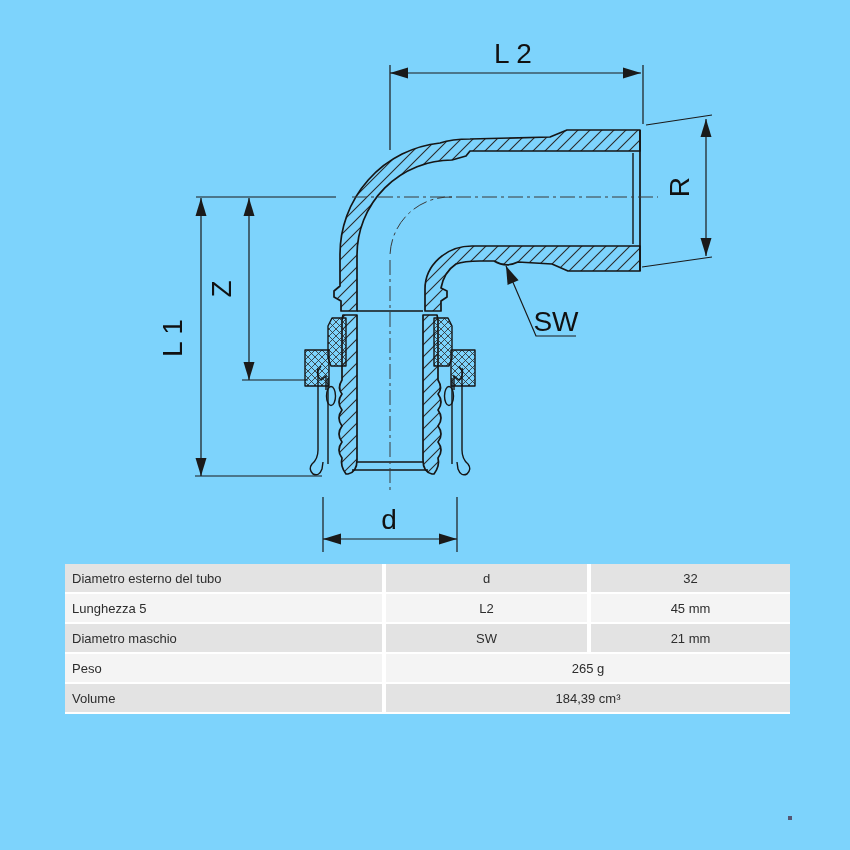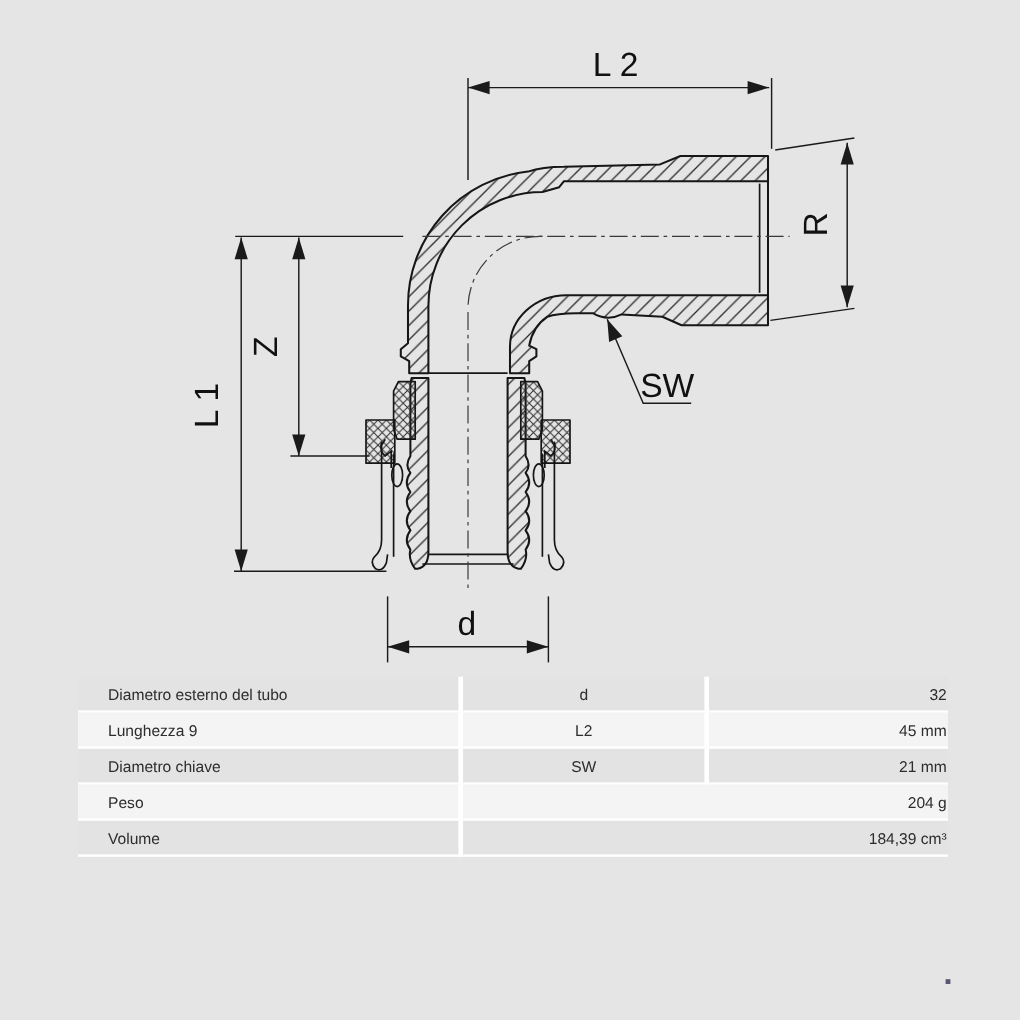--- a/index.html
+++ b/index.html
@@ -1,29 +1,29 @@
 <!DOCTYPE html>
 <html><head>
 <meta charset="utf-8">
 <style>
   html,body{margin:0;padding:0;background:#fff;}
-  .screen{position:relative;width:850px;height:850px;background:#e5e5e5;
+  .screen{position:relative;width:850px;height:850px;background:#7dd3fc;
           font-family:"Liberation Sans",sans-serif;overflow:hidden;}
   .drawing{position:absolute;left:0;top:0;}
   .drawing text{fill:#111;font-family:"Liberation Sans",sans-serif;font-size:28px;}
   table.spec{position:absolute;left:65px;top:564px;width:725px;
              border-collapse:separate;border-spacing:0;table-layout:fixed;
              font-size:13px;color:#2d2d2d;}
   table.spec td{height:26px;border-bottom:2px solid #fff;vertical-align:middle;
                 white-space:nowrap;overflow:hidden;}
   table.spec tr:nth-child(odd) td{background:#e3e3e3;}
   table.spec tr:nth-child(even) td{background:#f4f4f4;}
-  td.lab{padding-left:25px;text-align:left;border-right:4px solid #fff;}
+  td.lab{padding-left:7px;text-align:left;border-right:4px solid #fff;}
   td.mid{text-align:center;border-right:4px solid #fff;}
-  td.val{text-align:right;}
+  td.val{text-align:center;}
   col.c1{width:321px;} col.c2{width:205px;} col.c3{width:199px;}
   .caret{position:absolute;left:788px;top:816px;width:4px;height:4px;background:#565673;}
 </style>
 </head>
 <body>
 
 <div class="screen">
 
   <svg class="drawing" width="850" height="560" viewBox="0 0 850 560">
     <defs>
@@ -133,32 +133,32 @@
         <col class="c2">
         <col class="c3">
       </colgroup>
     <tbody>
       <tr>
         <td class="lab">Diametro esterno del tubo</td>
         <td class="mid">d</td>
         <td class="val">32</td>
       </tr>
       <tr>
-        <td class="lab">Lunghezza 9</td>
+        <td class="lab">Lunghezza 5</td>
         <td class="mid">L2</td>
         <td class="val">45 mm</td>
       </tr>
       <tr>
-        <td class="lab">Diametro chiave</td>
+        <td class="lab">Diametro maschio</td>
         <td class="mid">SW</td>
         <td class="val">21 mm</td>
       </tr>
       <tr>
         <td class="lab">Peso</td>
-        <td class="val" colspan="2">204 g</td>
+        <td class="val" colspan="2">265 g</td>
       </tr>
       <tr>
         <td class="lab">Volume</td>
         <td class="val" colspan="2">184,39 cm³</td>
       </tr>
     </tbody>
   </table>
 
   <div class="caret"></div>
 </div>

